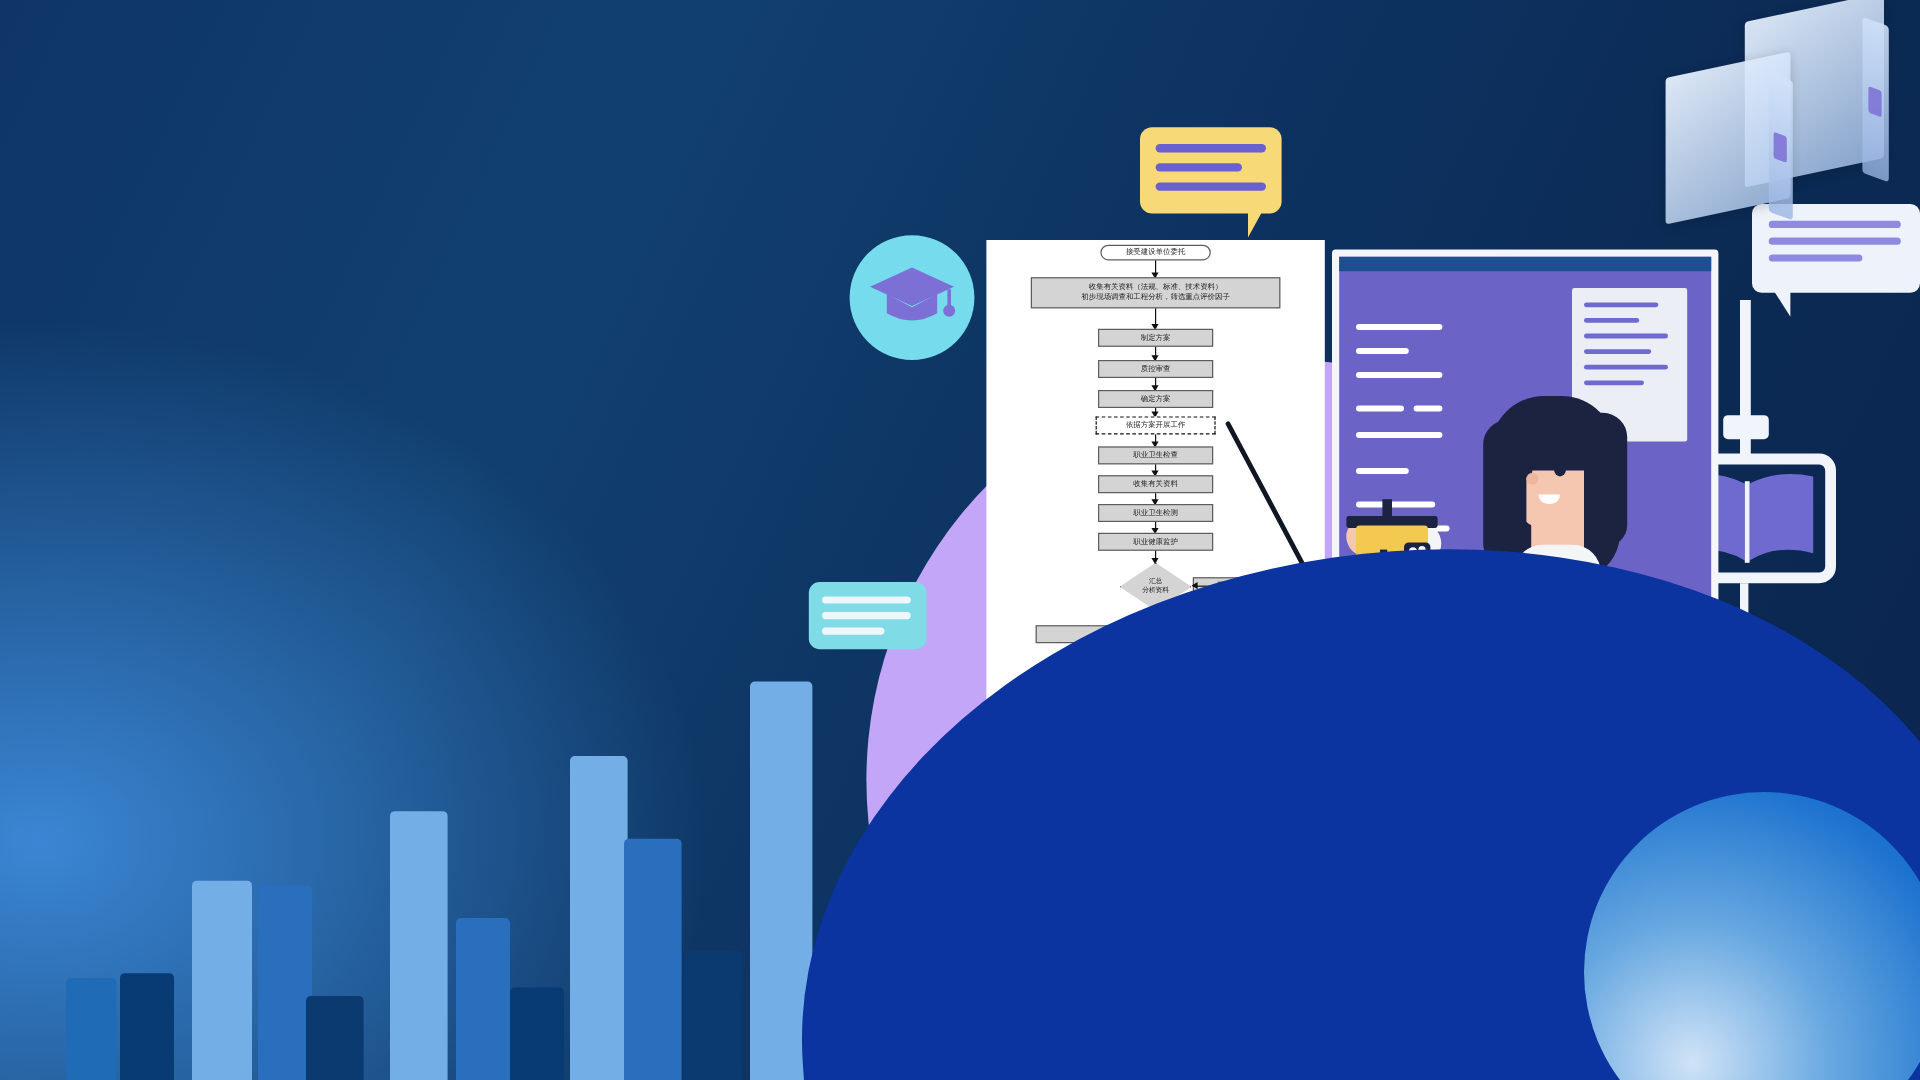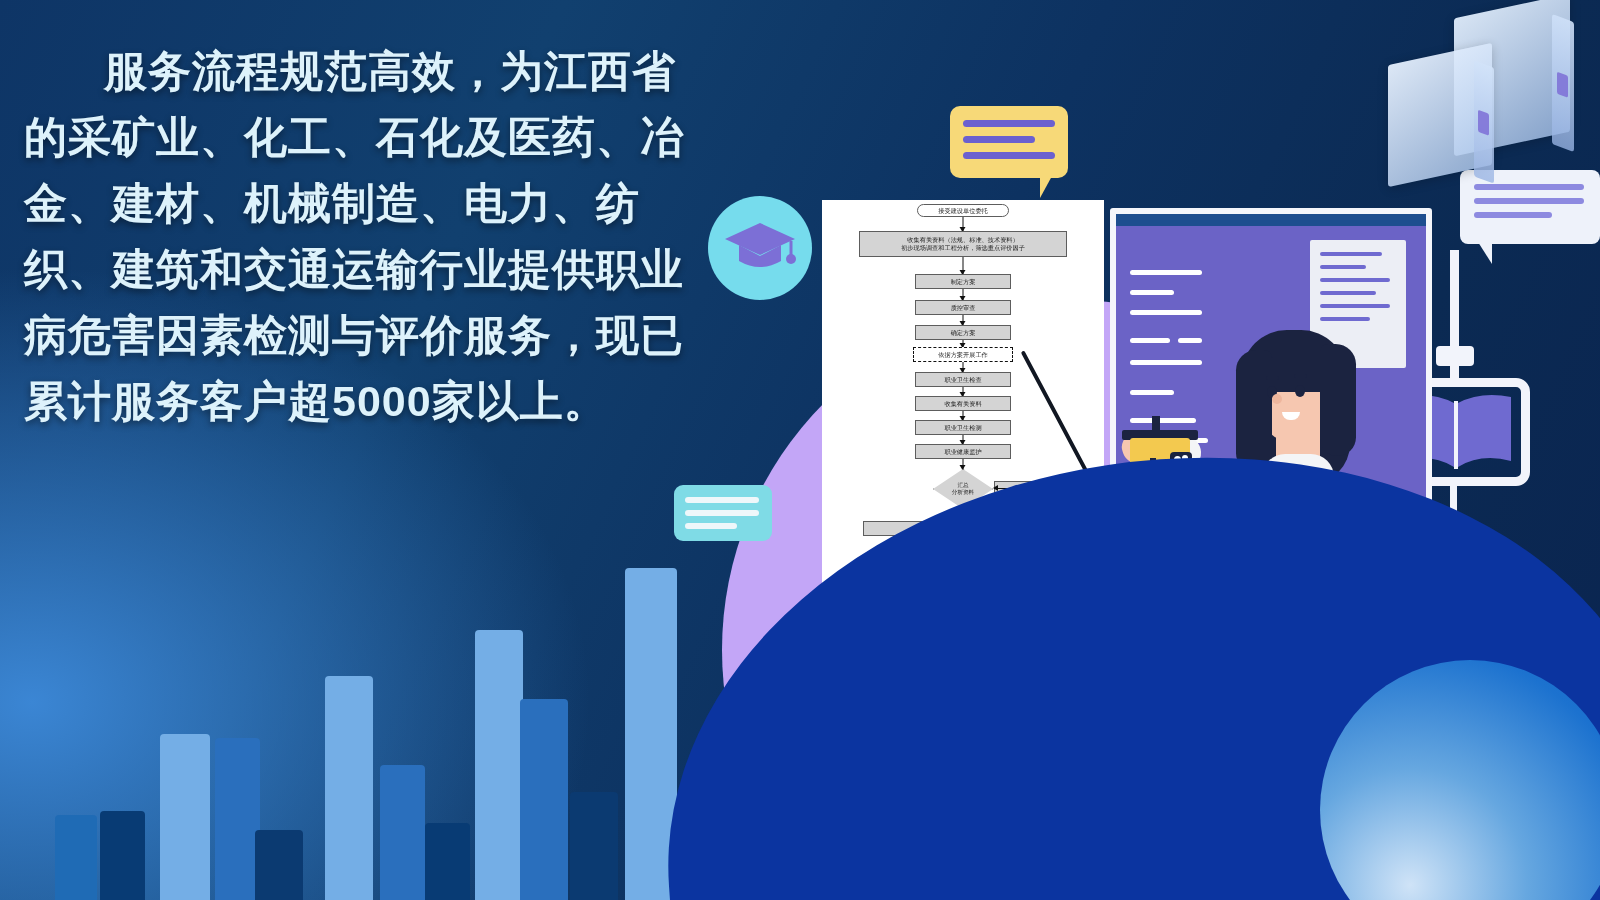--- a/index.html
+++ b/index.html
@@ -201,28 +201,20 @@
       <div class="bar" style="left: 380px; width: 45px; height: 135.24px; background: rgb(42, 111, 189);"></div>
       <div class="bar" style="left: 425px; width: 45px; height: 77.28px; background: rgb(8, 59, 116);"></div>
       <div class="bar" style="left: 475px; width: 48px; height: 270.48px; background: rgb(116, 174, 230);"></div>
       <div class="bar" style="left: 520px; width: 48px; height: 200.928px; background: rgb(42, 111, 189);"></div>
       <div class="bar" style="left: 570px; width: 48px; height: 108.192px; background: rgb(11, 58, 113);"></div>
       <div class="bar" style="left: 625px; width: 52px; height: 332.304px; background: rgb(116, 174, 230);"></div>
     </div>
 
   <div class="purple-circle"></div>
 
-  <div class="headline">
-    <p class="indent">服务流程规范高效，为江西省</p>
-    <p>的采矿业、化工、石化及医药、冶</p>
-    <p>金、建材、机械制造、电力、纺</p>
-    <p>织、建筑和交通运输行业提供职业</p>
-    <p>病危害因素检测与评价服务，现已</p>
-    <p>累计服务客户超5000家以上。</p>
-  </div>
 
   <div class="cap-badge">
     <svg width="74" height="54" viewBox="0 0 74 54">
       <path d="M37 2 L72 18 L37 34 L2 18 Z" fill="#7c6fd6"></path>
       <path d="M16 24 L16 40 Q37 52 58 40 L58 24 L37 35 Z" fill="#7c6fd6"></path>
       <path d="M68 20 L68 34" stroke="#7c6fd6" stroke-width="3" fill="none"></path>
       <circle cx="68" cy="38" r="5" fill="#7c6fd6"></circle>
     </svg>
   </div>
 

